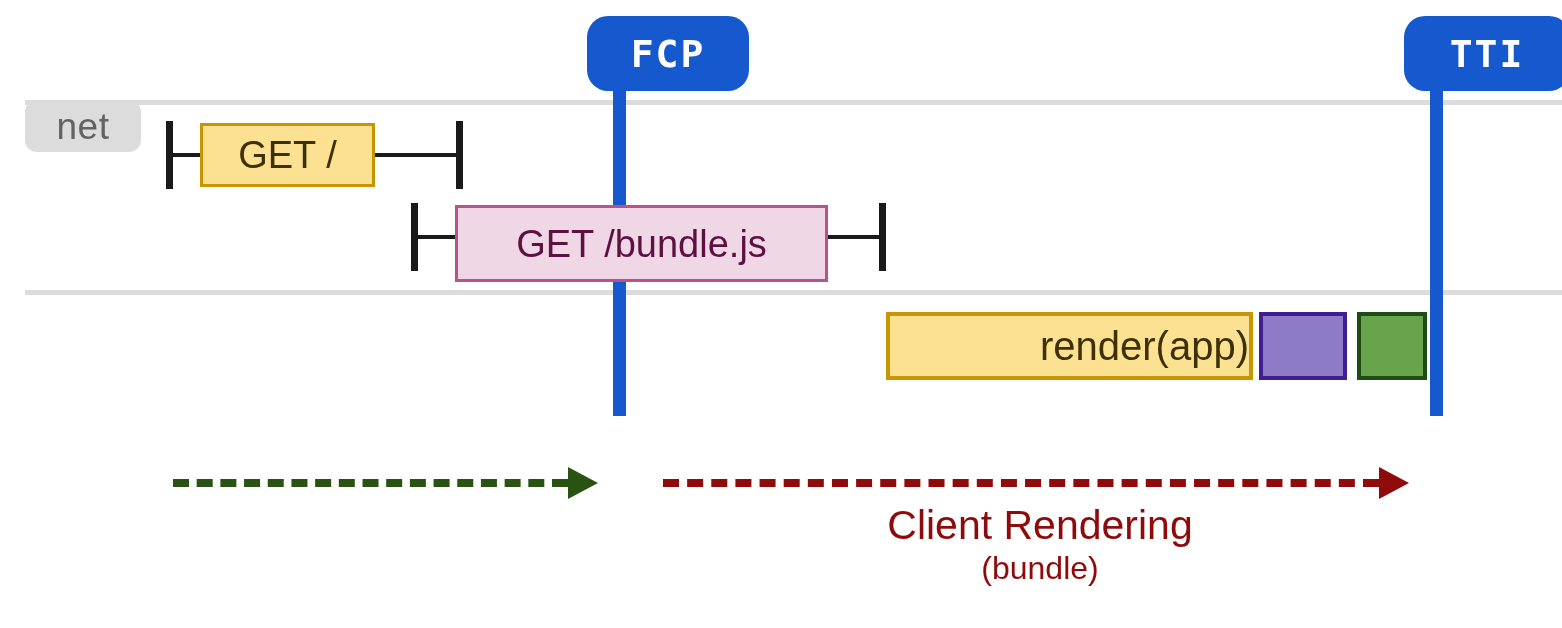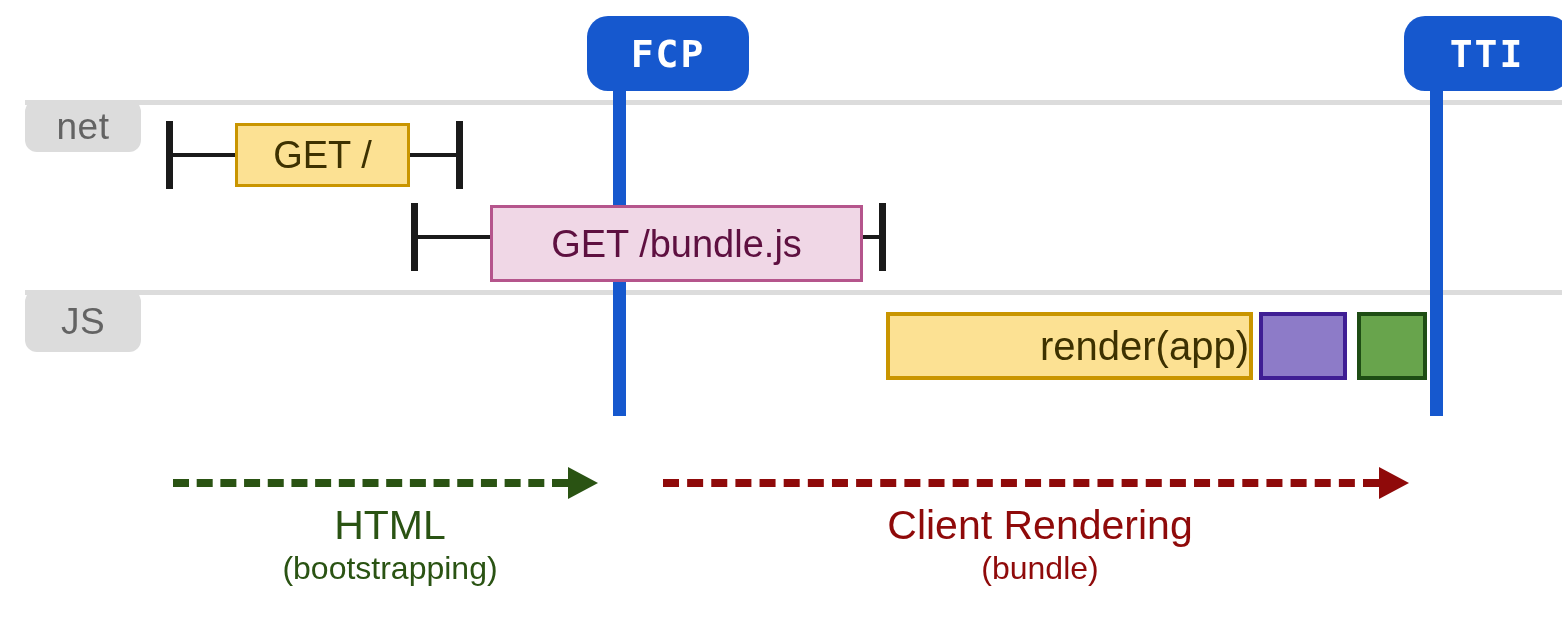--- a/index.html
+++ b/index.html
@@ -86,21 +86,20 @@
     position: absolute;
     box-sizing: border-box;
     border-width: 3px;
     border-style: solid;
     display: flex;
     align-items: center;
     justify-content: center;
     font-size: 38px;
     line-height: 1;
     white-space: nowrap;
-    margin-left: 35px;
   }
 
   
   .task-block {
     position: absolute;
     box-sizing: border-box;
     border-width: 4px;
     border-style: solid;
     display: flex;
     align-items: center;
@@ -171,42 +170,35 @@
 
   <div class="reqbar" style="left:411px; top:203px; width:475px; height:68px;">
     <div class="whisker"></div>
     <div class="cap left" style="height:68px;"></div>
     <div class="cap right" style="height:68px;"></div>
   </div>
   <div class="req-box" style="left:455px; top:205px; width:373px; height:77px; background:#f0d7e6; border-color:#b5558c; color:#5e1040;">
     <span>GET /bundle.js</span>
   </div>
 
-  <div class="lane-badge" style="left:25px; top:290px; width:116px; height:62px;">
-    <span>JS</span>
-  </div>
 
   <div class="task-block" style="left:886px; top:312px; width:367px; height:68px; background:#fce193; border-color:#c99500; color:#3d3100;">
     <span>render(app)</span>
   </div>
 
   <div class="task-block" style="left:1259px; top:312px; width:88px; height:68px; background:#8d7bc8; border-color:#3f1e94; color:#ffffff;">
     <span></span>
   </div>
 
   <div class="task-block" style="left:1357px; top:312px; width:70px; height:68px; background:#68a44c; border-color:#1e4d14; color:#ffffff;">
     <span></span>
   </div>
 
   <div class="phase-arrow" style="left:173px; top:479px; width:395px; border-top-color:#2a5313;"></div>
   <div class="phase-head" style="left:568px; top:467px; border-left:30px solid #2a5313;"></div>
-  <div class="phase-caption" style="left:190px; top:503px; width:400px; color:#2a5313;">
-    <span class="ptitle">HTML</span>
-    <span class="psub">(bootstrapping)</span>
-  </div>
 
   <div class="phase-arrow" style="left:663px; top:479px; width:716px; border-top-color:#8f0a0a;"></div>
   <div class="phase-head" style="left:1379px; top:467px; border-left:30px solid #8f0a0a;"></div>
   <div class="phase-caption" style="left:790px; top:503px; width:500px; color:#8f0a0a;">
     <span class="ptitle">Client Rendering</span>
     <span class="psub">(bundle)</span>
   </div>
 
 </div>
 

